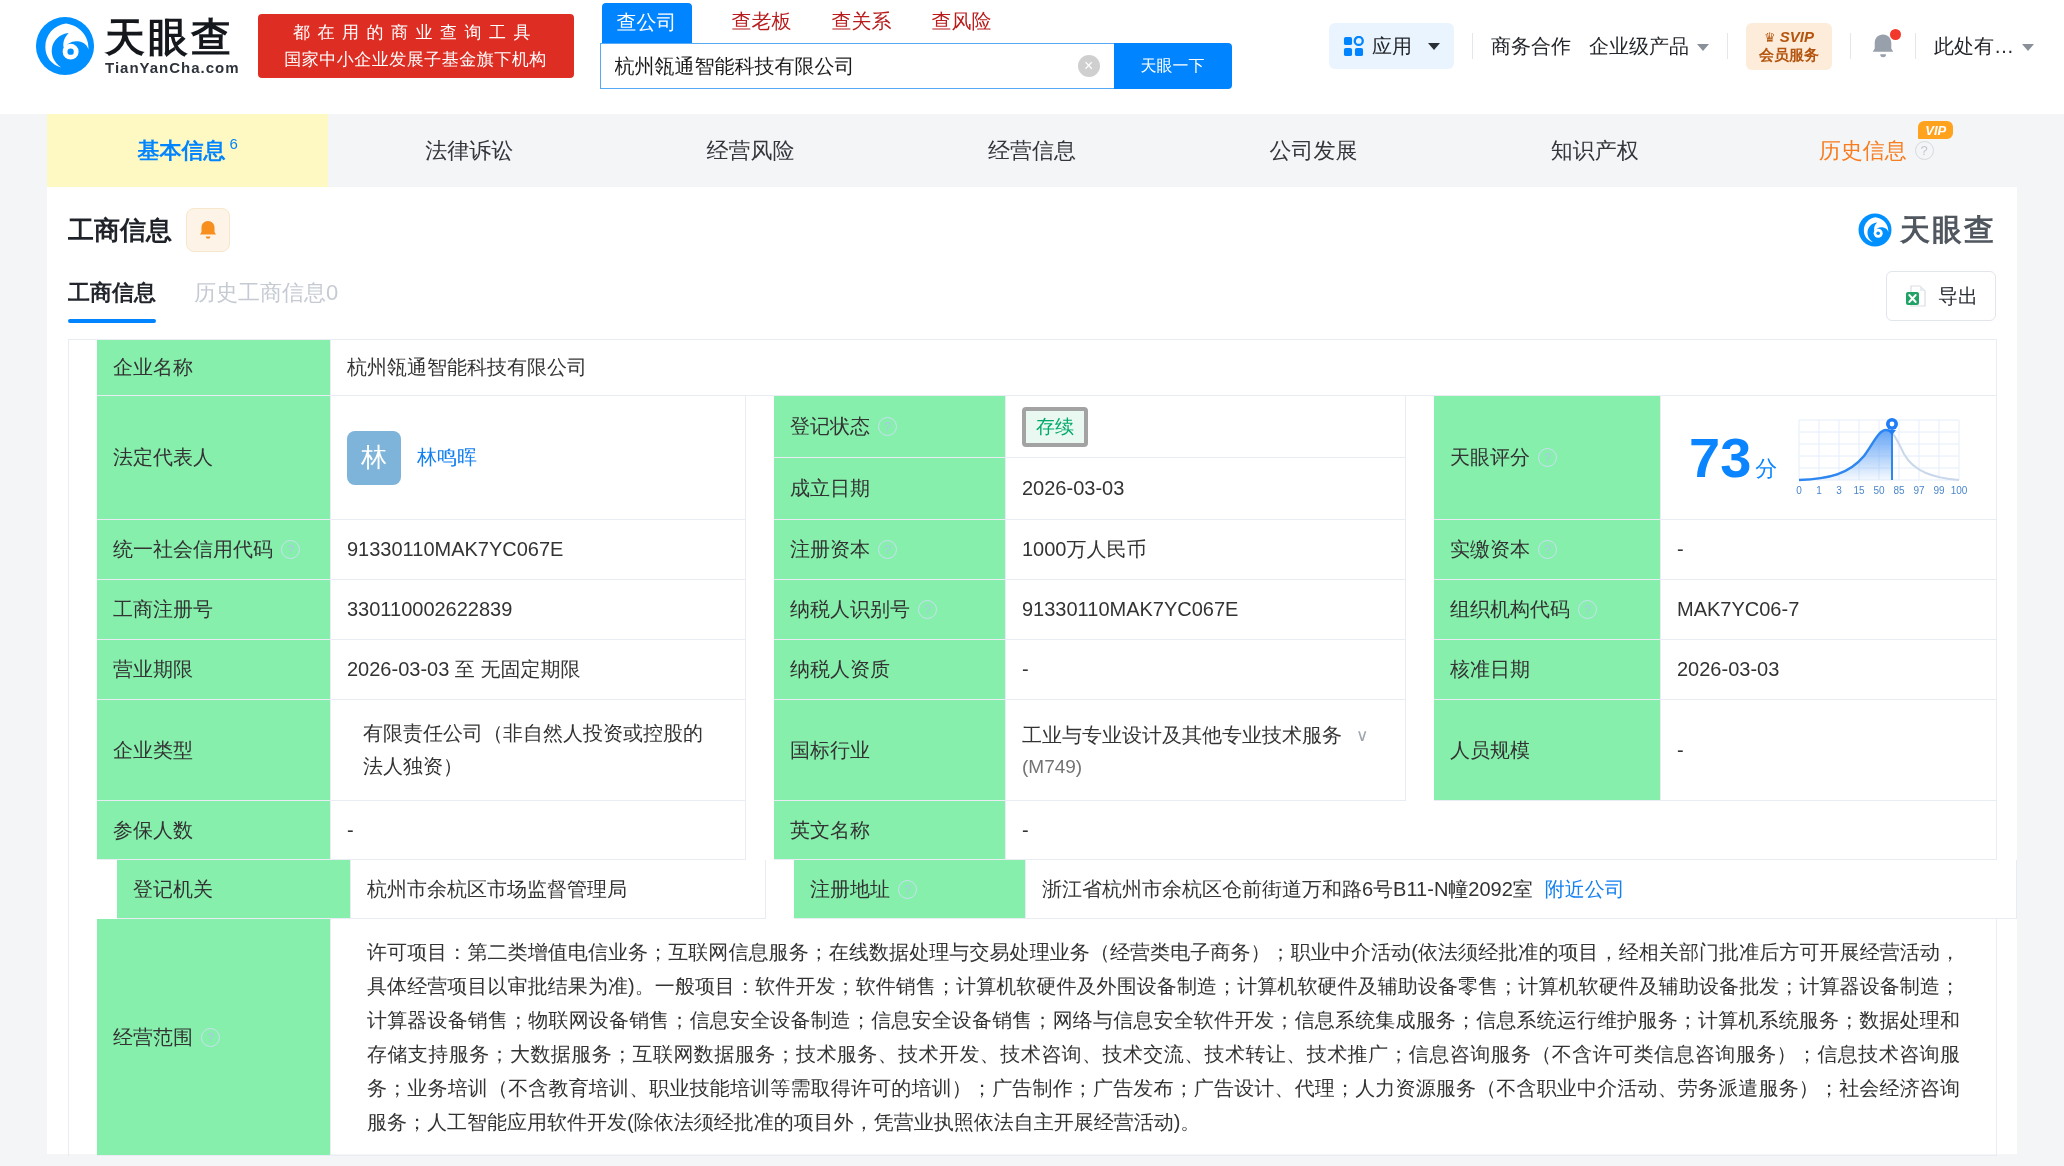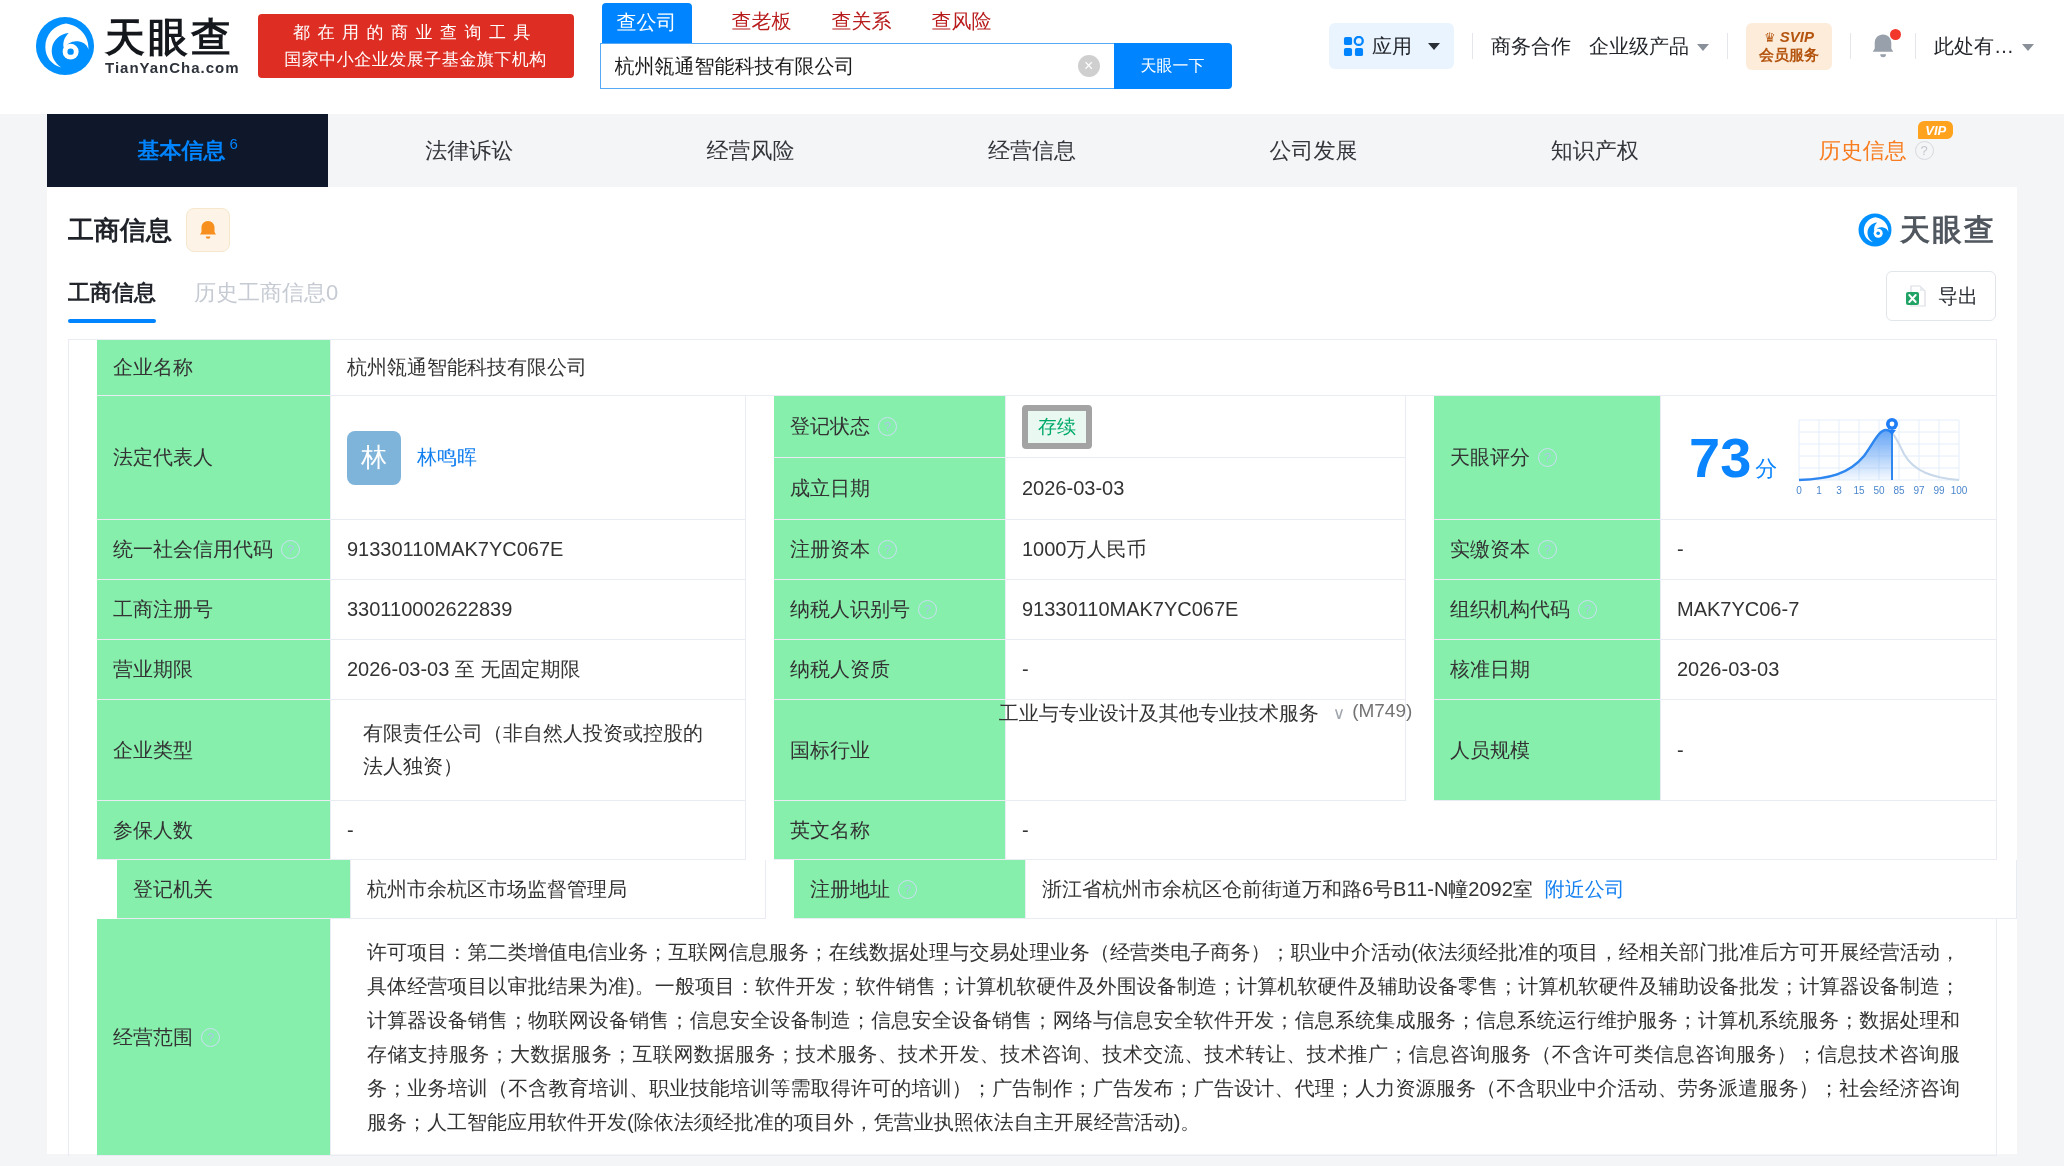--- a/index.html
+++ b/index.html
@@ -36,21 +36,21 @@
   .crown{font-style:normal;font-size:13px;}
   .svl2{font-size:15px;font-weight:bold;color:#b4540f;margin-top:1px;white-space:nowrap;}
   .bellwrap{position:relative;cursor:pointer;width:28px;height:28px;}
   .bellwrap svg{width:28px;height:28px;}
   .reddot{position:absolute;top:-3px;right:-4px;width:11px;height:11px;border-radius:50%;background:#f2372b;}
   .user{font-size:20px;color:#23262b;cursor:pointer;white-space:nowrap;}
   
   .tabs{height:73px;background:#f4f5f7;}
   .tabsin{margin:0 47px;display:flex;height:100%;}
   .tab{flex:1;display:flex;align-items:center;justify-content:center;font-size:22px;color:#33363b;cursor:pointer;position:relative;}
-  .tab.active{background:#0f172a;color:#0084ff;font-weight:bold;}
+  .tab.active{background:#fef9c3;color:#0084ff;font-weight:bold;}
   .tab sup{font-size:15px;font-weight:normal;color:#0084ff;margin-left:4px;transform:translateY(-7px);}
   .tab.orange{color:#f87d20;}
   .viptag{position:absolute;top:7px;left:calc(50% + 42px);background:#ffa21d;color:#fff;font-size:13px;font-weight:bold;font-style:italic;padding:2px 7px 1px;border-radius:6px 6px 6px 1px;}
   .q{width:19px;height:19px;border-radius:50%;border:1.5px solid #cadff2;color:#aac9e6;font-size:13px;display:inline-flex;align-items:center;justify-content:center;margin-left:8px;flex-shrink:0;cursor:pointer;box-sizing:border-box;}
   .q::before{content:"?";}
   .q.gray{border-color:#d6d9de;color:#c2c6cc;}
   
   .card{margin:0 47px;background:#fff;height:967px;padding:0 21px;box-sizing:border-box;}
   .sechead{padding-top:16px;height:54px;display:flex;align-items:center;justify-content:space-between;}
   .secleft{display:flex;align-items:center;}
@@ -74,26 +74,26 @@
   .r6{height:101px;}.r7{height:59px;}.r8{height:59px;padding-left:20px;}.r9{height:237px;}
   .th,.td{border-right:1px solid #e9edf3;border-bottom:1px solid #e9edf3;display:flex;align-items:center;padding:0 16px;font-size:20px;color:#333;box-sizing:border-box;min-width:0;}
   .th{background:#86efac;margin-left:28px;}
   .sp5{grid-column:2/7;}
   .sp46{grid-column:4/7;}
   .sp26{grid-column:2/7;}
   .midblock{grid-column:3/5;display:flex;flex-direction:column;padding:0;border-right:none;border-bottom:none;}
   .subr{flex:1;display:grid;grid-template-columns:260px 400px;}
   .avatar{width:54px;height:54px;border-radius:8px;background:#7eb3da;color:#fff;font-size:26px;display:flex;align-items:center;justify-content:center;flex-shrink:0;cursor:pointer;}
   .plink{color:#1580f0;margin-left:16px;text-decoration:none;cursor:pointer;}
-  .badge-green{display:inline-block;padding:3px 10px;font-size:19px;color:#00a96a;background:#e9f8f1;border:6px solid #a3a3a3;border-radius:4px;line-height:26px;}
+  .badge-green{display:inline-block;padding:3px 10px;font-size:19px;color:#00a96a;background:#e9f8f1;border:4px solid #a3a3a3;border-radius:4px;line-height:26px;}
   .scorecell{padding-left:28px;}
   .scorenum{font-size:56px;font-weight:bold;color:#0a85ff;line-height:56px;}
   .scoreunit{font-size:22px;color:#0a85ff;margin:22px 0 0 4px;}
   .scorechart{margin-left:12px;}
-  .industry{flex-direction:row;align-items:flex-start;justify-content:center;gap:7px;}
+  .industry{flex-direction:column;align-items:flex-start;justify-content:center;gap:7px;}
   .indline{display:flex;align-items:center;white-space:nowrap;}
   .vcaret{color:#a0a6ad;font-size:17px;margin-left:14px;cursor:pointer;}
   .vcaret::before{content:"∨";}
   .gcode{color:#737373;font-size:19px;}
   .nearlink{color:#1580f0;margin-left:12px;text-decoration:none;cursor:pointer;white-space:nowrap;}
   .scope{display:block;padding:15px 20px;line-height:34px;text-align:justify;}
   .wrap2{line-height:33px;display:block;padding:12px 16px;align-self:center;}
 </style>
 </head>
 <body>

